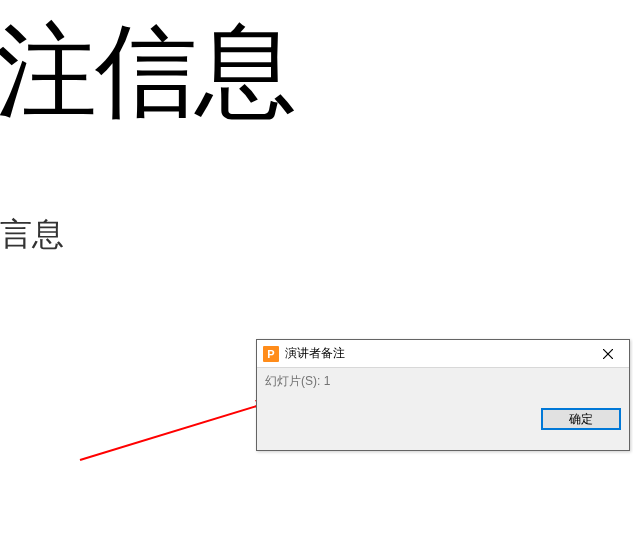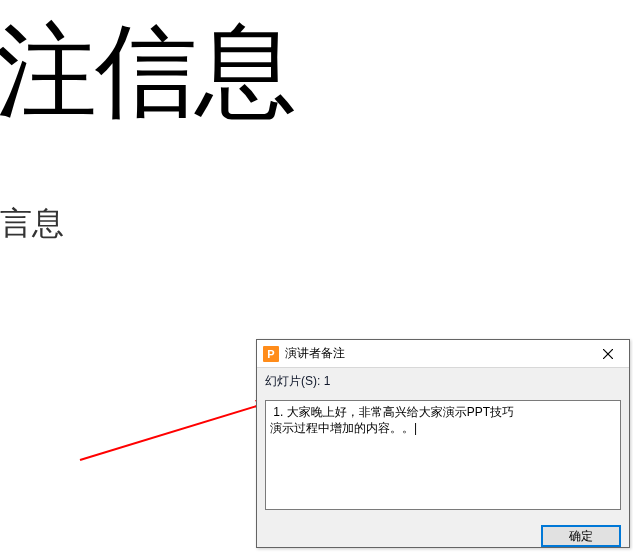--- a/index.html
+++ b/index.html
@@ -21,21 +21,21 @@
       left: -5px;
       font-size: 102px;
       font-weight: 400;
       color: #000;
       letter-spacing: -2px;
       white-space: nowrap;
       line-height: 1.5;
     }
     .bg-subtitle {
       position: absolute;
-      top: 202px;
+      top: 213px;
       left: 0px;
       font-size: 32px;
       color: #333;
       white-space: nowrap;
     }
     .arrow {
       position: absolute;
       top: 340px;
       left: 75px;
       width: 200px;
@@ -89,43 +89,43 @@
     }
     .close-btn svg {
       width: 10px;
       height: 10px;
     }
     .dialog-body {
       padding: 5px 8px 10px 8px;
     }
     .slide-label {
       font-size: 12px;
-      color: #0f172a;
-      margin-bottom: 10px;
+      color: #737373;
+      margin-bottom: 3px;
       font-family: "SimSun", sans-serif;
     }
     .notes-area {
       width: 100%;
       height: 110px;
       background: #fff;
       border: 1px solid #7a7a7a;
       padding: 3px 4px;
       font-size: 12px;
       color: #000;
       line-height: 1.35;
       resize: none;
       outline: none;
       font-family: "SimSun", sans-serif;
       white-space: pre-wrap;
       overflow: auto;
     }
     .dialog-footer {
       display: flex;
       justify-content: flex-end;
-      padding: 0 8px 0 0;
+      padding: 0 8px 20px 0;
       margin-top: 5px;
     }
     .ok-btn {
       width: 80px;
       height: 22px;
       background: #e1e1e1;
       border: 2px solid #0078d7;
       font-size: 12px;
       cursor: pointer;
       font-family: "SimSun", sans-serif;
@@ -151,19 +151,17 @@
     <div class="titlebar-text">演讲者备注</div>
     <div class="close-btn">
       <svg viewBox="0 0 10 10">
         <line x1="0" y1="0" x2="10" y2="10" stroke="#000" stroke-width="1.2"></line>
         <line x1="10" y1="0" x2="0" y2="10" stroke="#000" stroke-width="1.2"></line>
       </svg>
     </div>
   </div>
   <div class="dialog-body">
     <div class="slide-label">幻灯片(S): 1</div>
-    <div class="notes-area"> 1. 大家晚上好，非常高兴给大家演示PPT技巧
-演示过程中增加的内容。。|</div>
   </div>
   <div class="dialog-footer">
     <div class="ok-btn">确定</div>
   </div>
 </div>
 
 </body></html>

